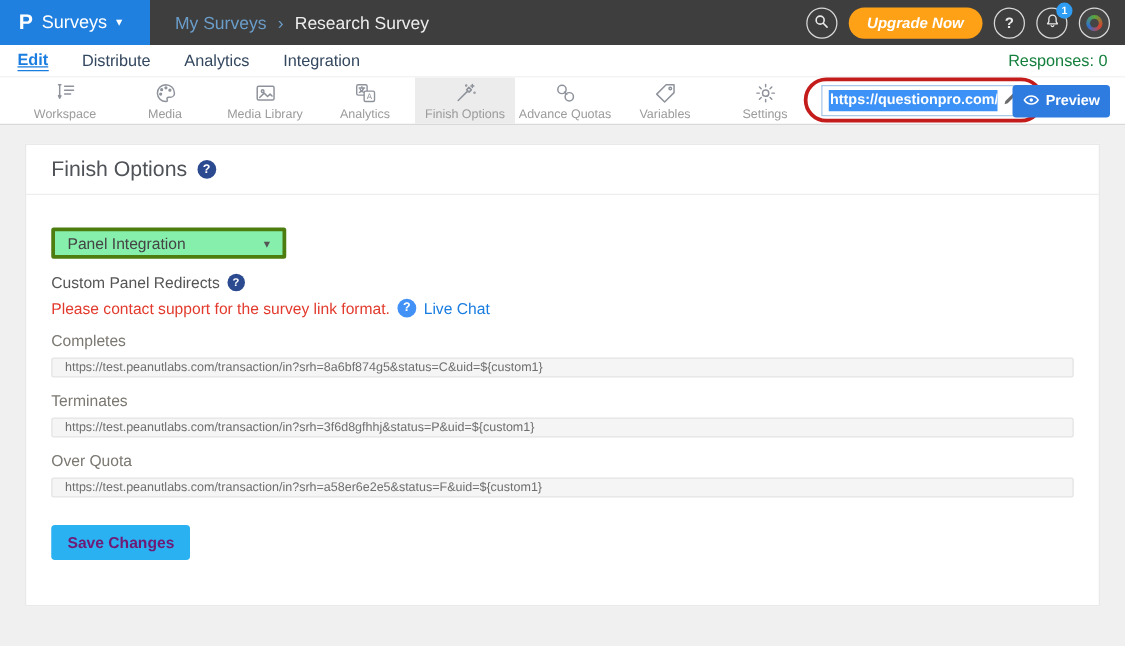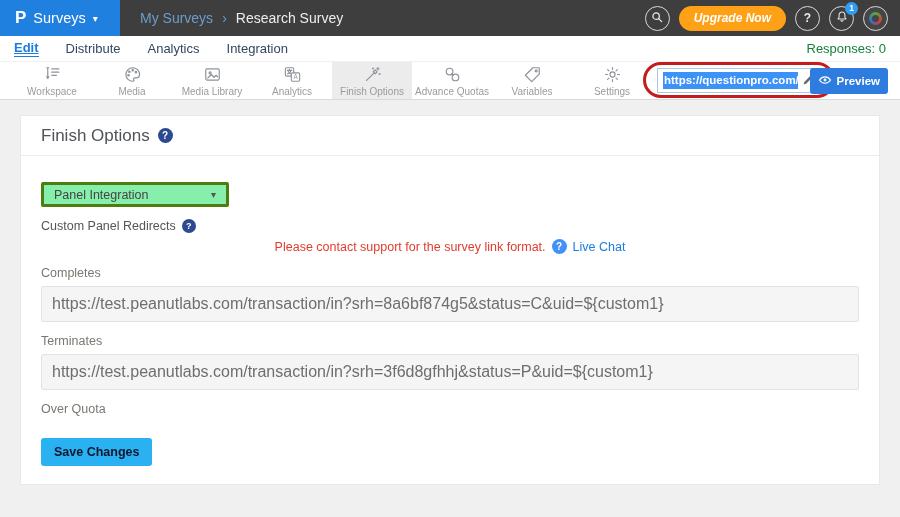--- a/index.html
+++ b/index.html
@@ -49,26 +49,26 @@
   .card-header { height:40px; display:flex; align-items:center; gap:8px; padding:0 20px; border-bottom:1px solid #ededed; }
   .card-title { font-size:17px; color:#4f5257; }
   .help-badge { width:15px; height:15px; border-radius:50%; background:#2c4a8f; color:#fff; font-size:10px; font-weight:bold; display:flex; align-items:center; justify-content:center; cursor:pointer; flex:none; }
   .help-badge.small { width:14px; height:14px; font-size:9px; }
   .help-badge.chat { background:#4191f7; }
   .card-body { padding:26px 20px 0; }
   .dropdown { width:188px; height:25px; background:#86efac; border:3px solid #4d7c0f; border-radius:2px; display:flex; align-items:center; justify-content:space-between; padding:0 10px; font-size:12.5px; color:#444; cursor:pointer; }
   .dropdown-caret { font-size:10px; color:#555; }
   .section-row { display:flex; align-items:center; gap:6px; margin-top:12px; }
   .section-heading { font-size:12.5px; font-weight:normal; color:#555; }
-  .note-row { display:flex; align-items:center; gap:6px; margin-top:6px;justify-content:center; }
+  .note-row { display:flex; align-items:center; gap:6px; margin-top:6px; }
   .note-text { font-size:12.5px; color:#e23b2e; }
   .live-chat-link { font-size:12.5px; color:#1a7de0; cursor:pointer; }
   .field-label { font-size:12.5px; color:#7b7771; margin-top:12px; }
-  .field-input { display:block; width:100%; height:36px; background:#f5f5f5; border:1px solid #e3e3e3; border-radius:2px; font-size:16px; color:#6e6e6e; padding:0 10px; margin-top:6px; font-family:"Liberation Sans", sans-serif; }
-  .save-btn { margin-top:22px; background:#29b1f2; border:none; border-radius:3px; color:#0f172a; font-size:12.5px; font-weight:bold; padding:7px 13px; cursor:pointer; }
+  .field-input { display:block; width:100%; height:16px; background:#f5f5f5; border:1px solid #e3e3e3; border-radius:2px; font-size:10px; color:#6e6e6e; padding:0 10px; margin-top:6px; font-family:"Liberation Sans", sans-serif; }
+  .save-btn { margin-top:22px; background:#29b1f2; border:none; border-radius:3px; color:#701a75; font-size:12.5px; font-weight:bold; padding:7px 13px; cursor:pointer; }
 </style>
 </head>
 <body>
 
 <div class="topbar">
   <div class="logo-block">
     <span class="logo-p">P</span>
     <span class="logo-name">Surveys</span>
     <span class="logo-caret caret-down"></span>
   </div>
@@ -245,17 +245,18 @@
         <span class="live-chat-link">Live Chat</span>
       </div>
 
       <div class="field-label">Completes</div>
       <input class="field-input" type="text" readonly="" value="https://test.peanutlabs.com/transaction/in?srh=8a6bf874g5&amp;status=C&amp;uid=${custom1}" style="">
 
       <div class="field-label">Terminates</div>
       <input class="field-input" type="text" readonly="" value="https://test.peanutlabs.com/transaction/in?srh=3f6d8gfhhj&amp;status=P&amp;uid=${custom1}" style="">
 
       <div class="field-label">Over Quota</div>
+      <input class="field-input" type="text" readonly="" value="https://test.peanutlabs.com/transaction/in?srh=a58er6e2e5&amp;status=F&amp;uid=${custom1}" style="">
 
       <button class="save-btn">Save Changes</button>
     </div>
   </div>
 </div>
 
 </body></html>

